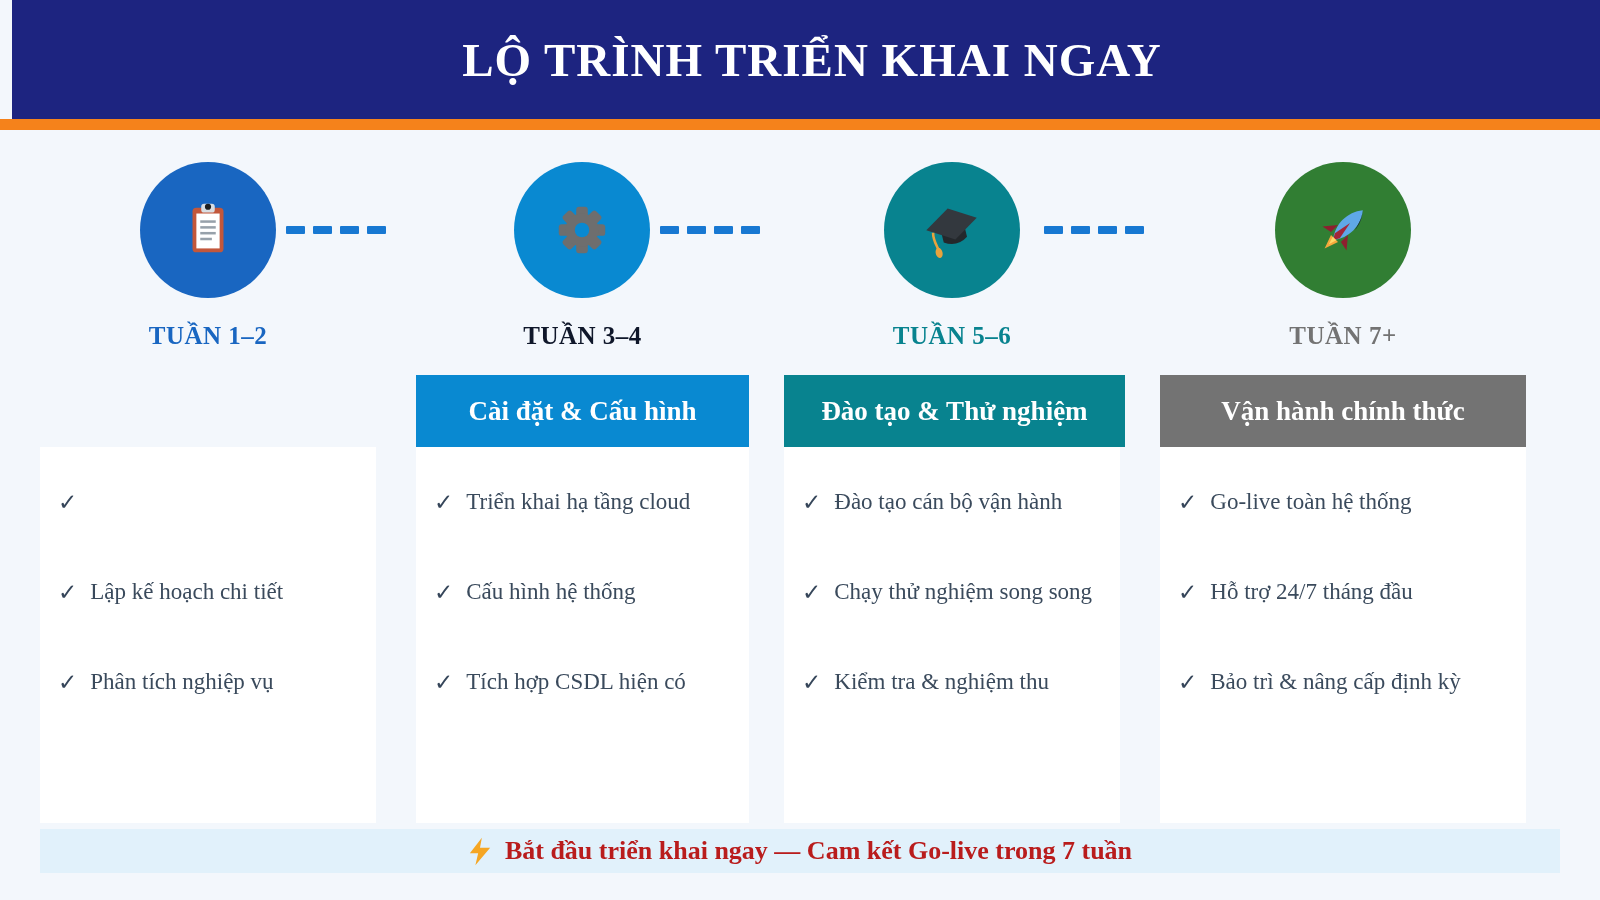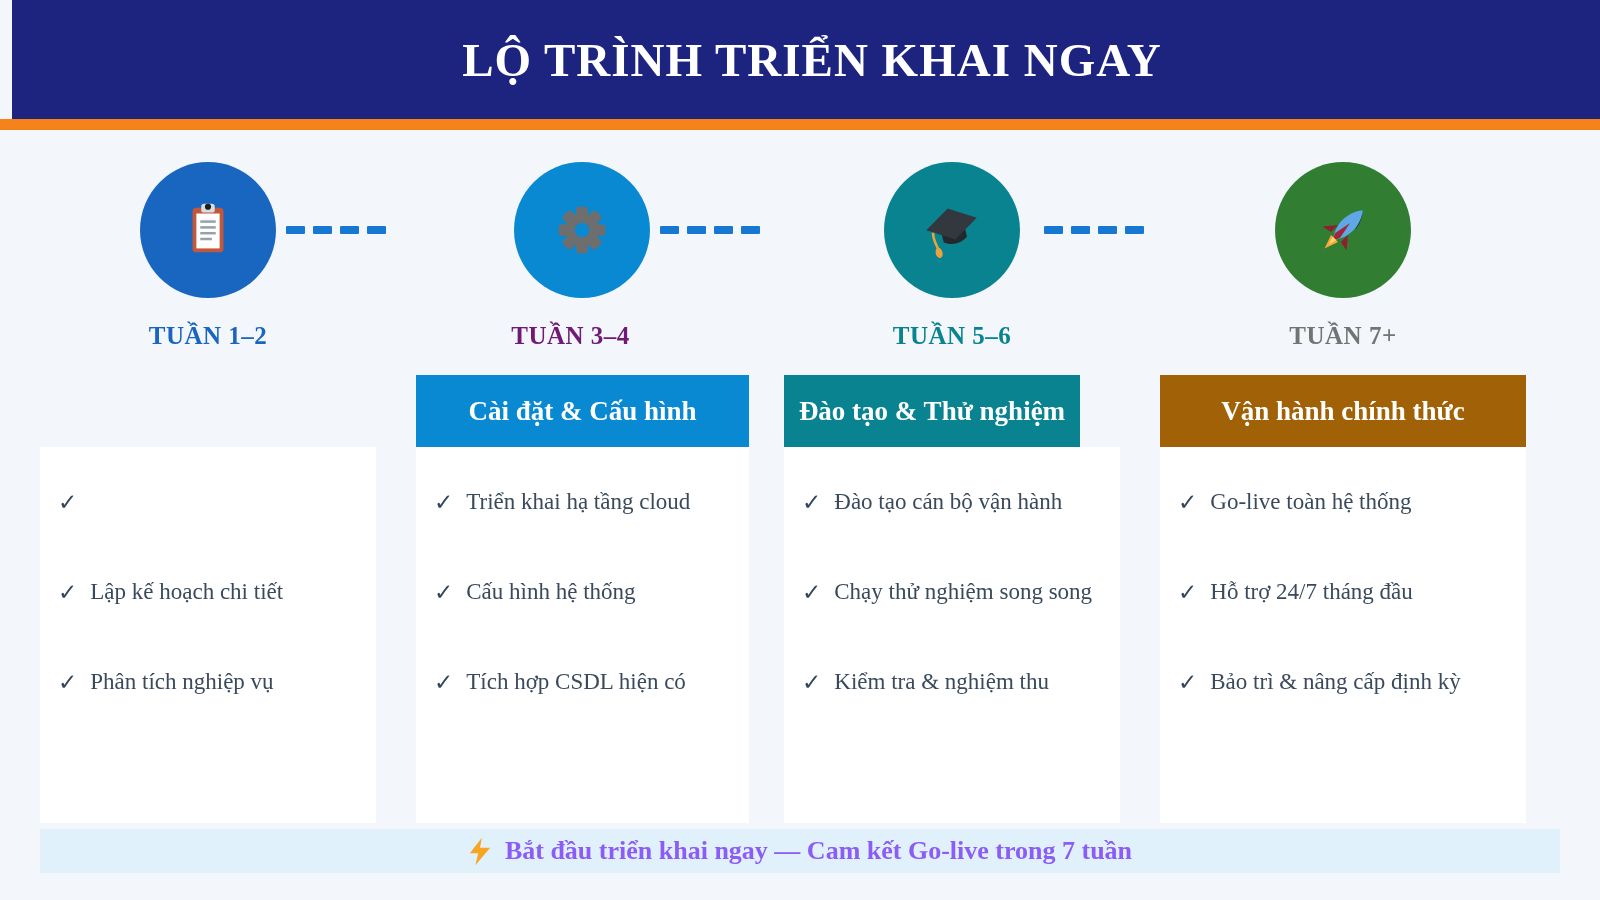--- a/index.html
+++ b/index.html
@@ -29,21 +29,21 @@
   .card-body{position:absolute;top:447px;height:376px;background:#FFFFFF;
     box-sizing:border-box;padding:40px 10px 0 18px;}
   .check-item{display:flex;align-items:flex-start;margin-bottom:60px;
     font-size:23px;line-height:30px;color:#3A4A5C;}
   .check-item .check{margin-right:13px;font-family:"DejaVu Sans",sans-serif;
     font-size:23px;color:#36465A;}
 
   
   .bottom-banner{position:absolute;left:40px;top:829px;width:1520px;height:44px;
     background:#E1F1FB;display:flex;align-items:center;justify-content:center;gap:13px;}
-  .bottom-banner .banner-text{color:#8b5cf6;font-size:26px;font-weight:bold;}
+  .bottom-banner .banner-text{color:#b91c1c;font-size:26px;font-weight:bold;}
 
   .icon-svg{display:block;}
 </style>
 </head>
 <body>
 
 <div class="slide">
 
   <div class="top-banner">
     <h1>LỘ TRÌNH TRIỂN KHAI NGAY</h1>
@@ -122,27 +122,27 @@
       <span class="dash"></span>
   </div>
   <div class="dash-group" style="left:1044px;">
     <span class="dash"></span>
       <span class="dash"></span>
       <span class="dash"></span>
       <span class="dash"></span>
   </div>
 
   <div class="week-label" style="left: 40px; width: 336px; color: rgb(25, 102, 193);">TUẦN 1–2</div>
-  <div class="week-label" style="left: 404px; width: 333px; color: #701a75;">TUẦN 3–4</div>
+  <div class="week-label" style="left: 416px; width: 333px; color: #0f172a;">TUẦN 3–4</div>
   <div class="week-label" style="left: 784px; width: 336px; color: rgb(8, 131, 143);">TUẦN 5–6</div>
   <div class="week-label" style="left: 1160px; width: 366px; color: #737373;">TUẦN 7+</div>
 
   <div class="card-header" style="left: 416px; width: 333px; background-color: rgb(9, 137, 209);">Cài đặt &amp; Cấu hình</div>
-  <div class="card-header" style="left: 784px; width: 296px; background-color: rgb(8, 131, 143);">Đào tạo &amp; Thử nghiệm</div>
-  <div class="card-header" style="left: 1160px; width: 366px; background-color: #a16207;">Vận hành chính thức</div>
+  <div class="card-header" style="left: 784px; width: 341px; background-color: rgb(8, 131, 143);">Đào tạo &amp; Thử nghiệm</div>
+  <div class="card-header" style="left: 1160px; width: 366px; background-color: #737373;">Vận hành chính thức</div>
 
   <div class="card-body" style="left:40px;width:336px;">
     <div class="check-item">
       <span class="check">✓</span>
     </div>
     <div class="check-item">
       <span class="check">✓</span>
       <span>Lập kế hoạch chi tiết</span>
     </div>
     <div class="check-item">

